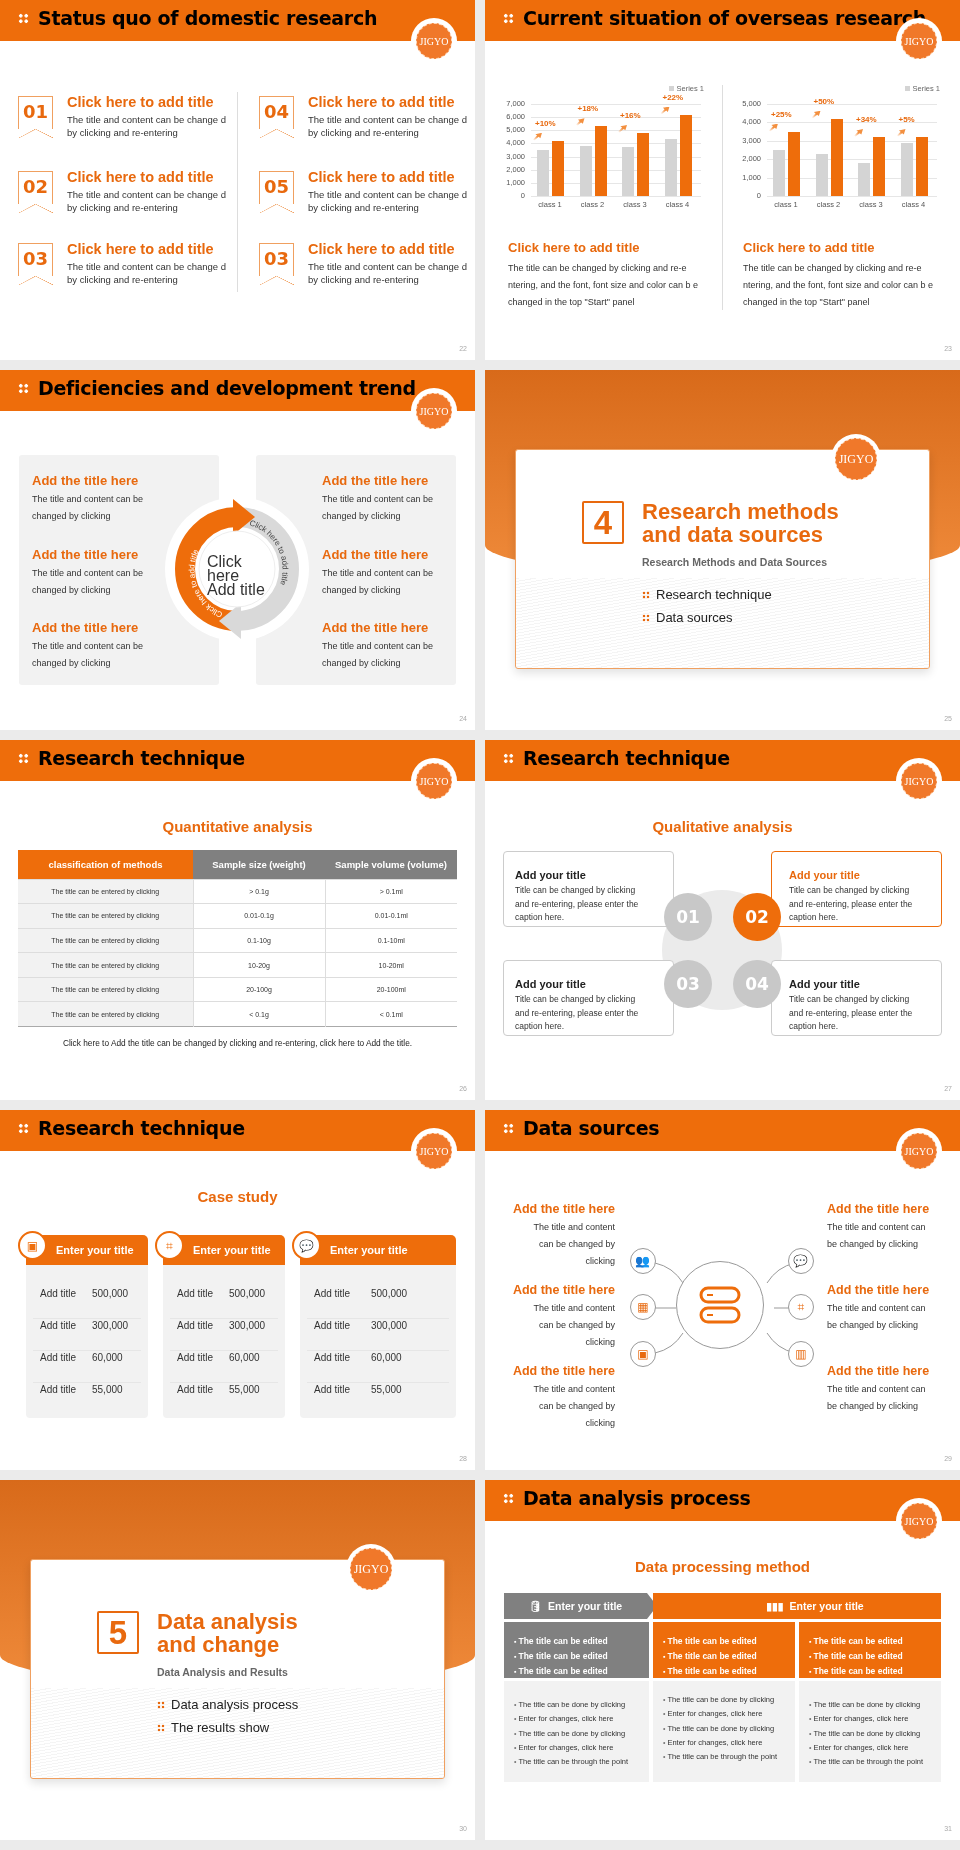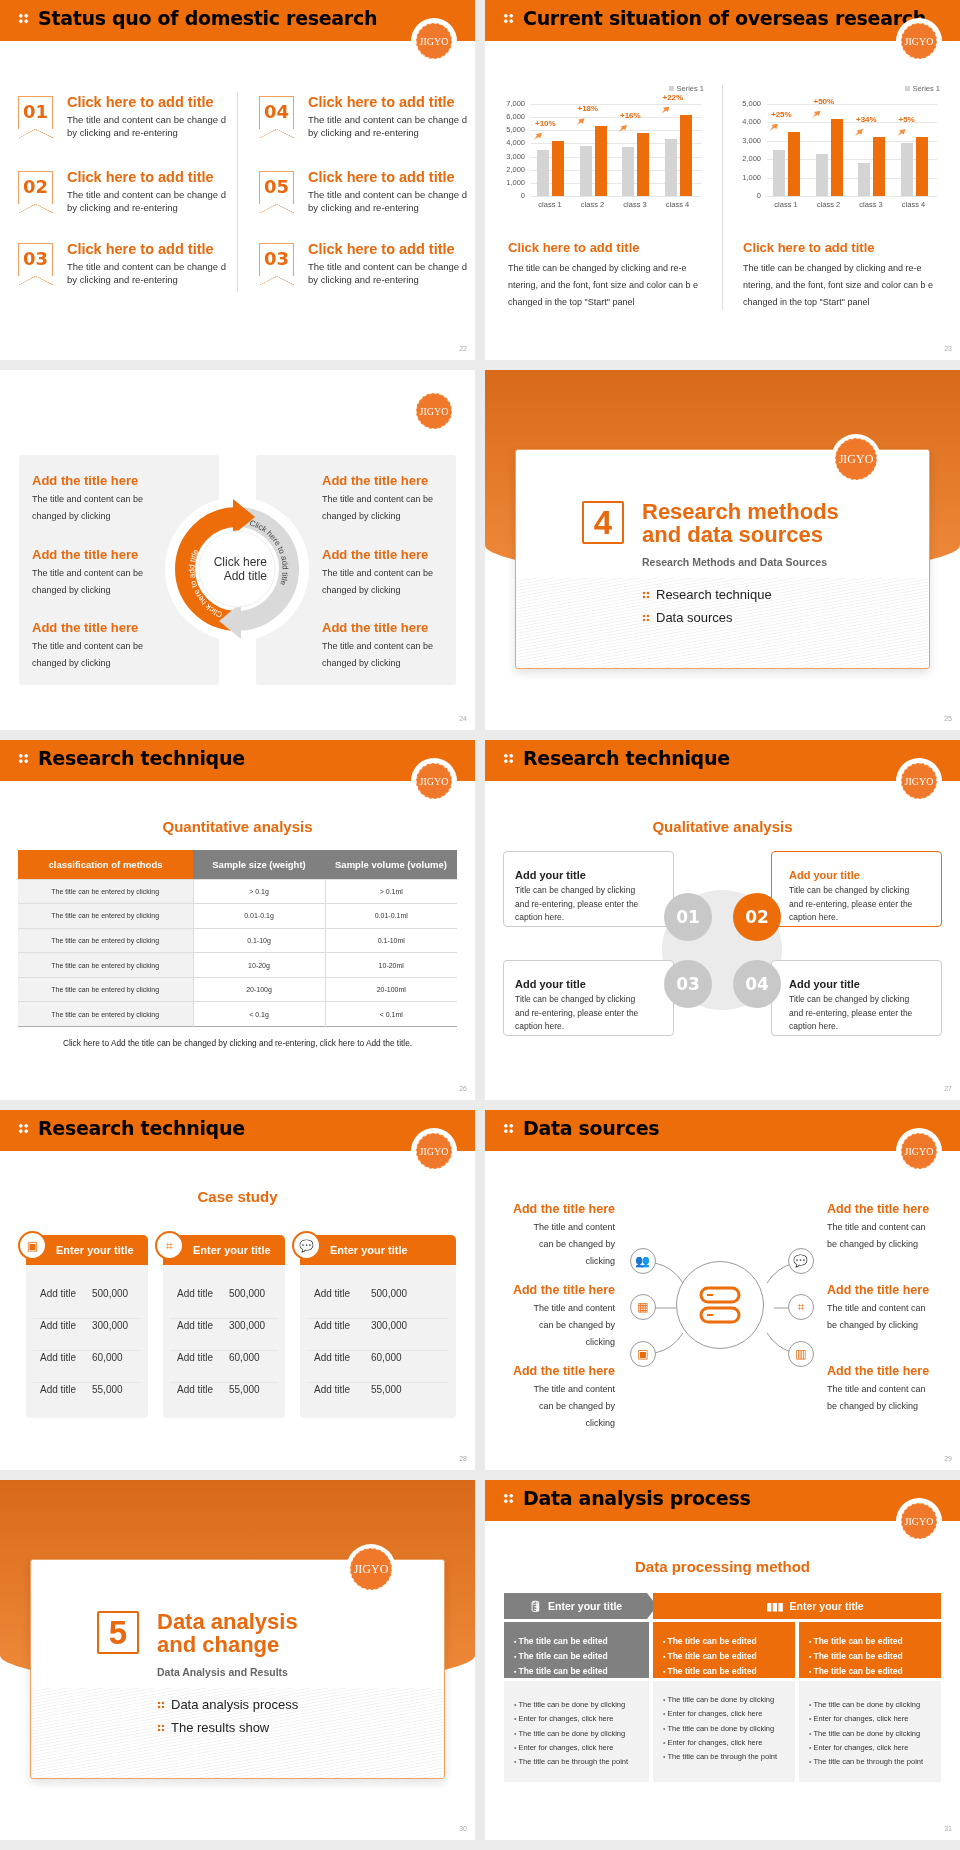--- a/index.html
+++ b/index.html
@@ -205,20 +205,23 @@
       <div class="lbl" style="left: 165.5px; top: 35.12px;">+5%</div>
       <div class="arrow" style="left: 161.5px; top: 49.12px;"></div>
       <div class="cl" style="left: 160.5px; top: 120px;">class 4</div>
     </div>
   <div class="ctitle" style="left:258px;top:240px">Click here to add title</div>
   <div class="cdesc" style="left:258px;top:260px">The title can be changed by clicking and re-e ntering, and the font, font size and color can b e changed in the top "Start" panel</div>
   <div class="pn">23</div>
 </div>
 
 <div class="slide" style="left:0;top:370px">
+  <div class="hdr">
+      <div class="t"><span class="dots"></span><span>Deficiencies and development trend</span></div>
+    </div>
   <div class="logo">
       <span>JIGYO</span>
     </div>
   <div class="panel" style="left:19px;top:85px;width:200px;height:230px"></div>
   <div class="panel" style="left:256px;top:85px;width:200px;height:230px"></div>
   <div class="p24" style="left:32px;top:103px">
       <div class="tt">Add the title here</div>
       <div class="dd">The title and content can be changed by clicking</div>
     </div>
   <div class="p24" style="left:32px;top:177px">
@@ -247,21 +250,21 @@
       <path d="M74 22 A52 52 0 0 1 74 126" fill="none" stroke="#d9d9d9" stroke-width="20"></path>
       <path d="M74 126 A52 52 0 0 1 74 22" fill="none" stroke="#ee6d0b" stroke-width="20"></path>
       <polygon points="70,4 92,22 70,40" fill="#ee6d0b"></polygon>
       <polygon points="78,108 56,126 78,144" fill="#d9d9d9"></polygon>
       <circle cx="74" cy="74" r="38" fill="#fff" stroke="#eee"></circle>
       <path id="arcL" d="M60 118 A46 46 0 0 1 70 30" fill="none"></path>
       <path id="arcR" d="M86 30 A46 46 0 0 1 88 118" fill="none"></path>
       <text font-size="8" fill="#fff" font-family="Liberation Sans, sans-serif"><textPath href="#arcL">Click here to add title</textPath></text>
       <text font-size="8" fill="#444" font-family="Liberation Sans, sans-serif"><textPath href="#arcR">Click here to add title</textPath></text>
     </svg>
-    <div style="position:absolute;left:44px;top:60px;width:60px;text-align:right;font-size:12px;color:#333;line-height:14px">Click here Add title</div>
+    <div style="position:absolute;left:44px;top:60px;width:60px;text-align:left;font-size:16px;color:#333;line-height:14px">Click here Add title</div>
   </div>
   <div class="pn">24</div>
 </div>
 
 <div class="slide" style="left:485px;top:370px">
   <div class="sec-bg"></div>
   <div class="sec-card">
       <div class="wave"></div>
     </div>
   <div class="sec-logo" style="left:346px;top:64px">

